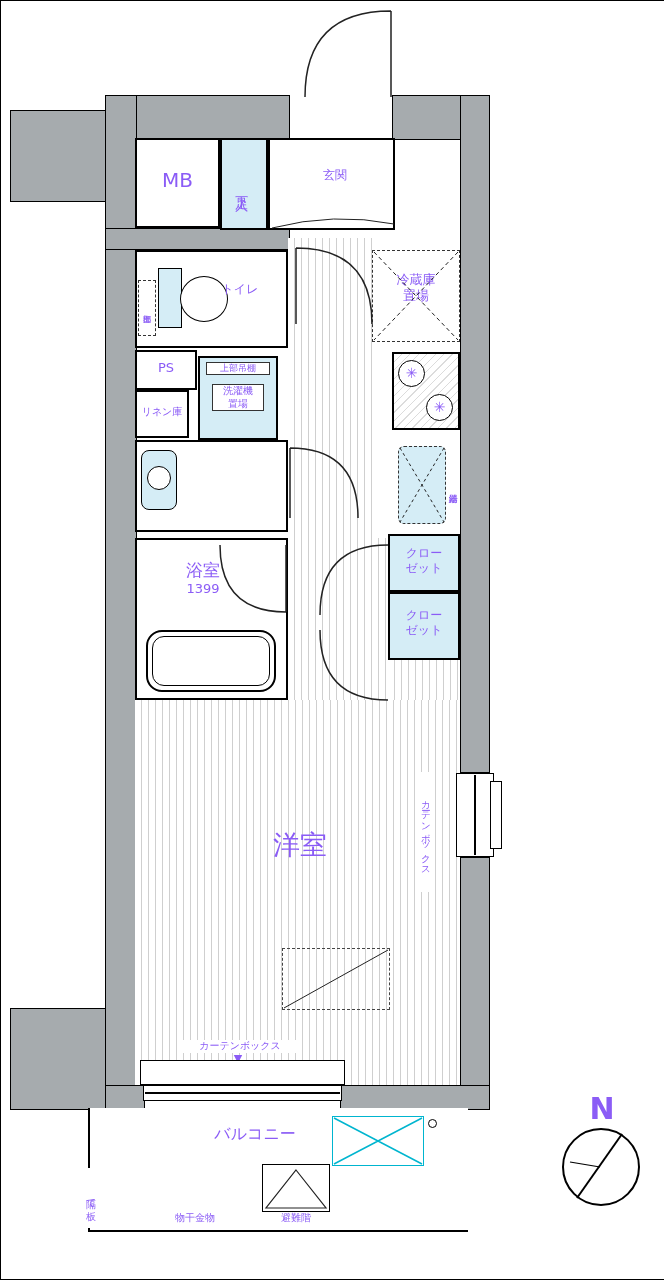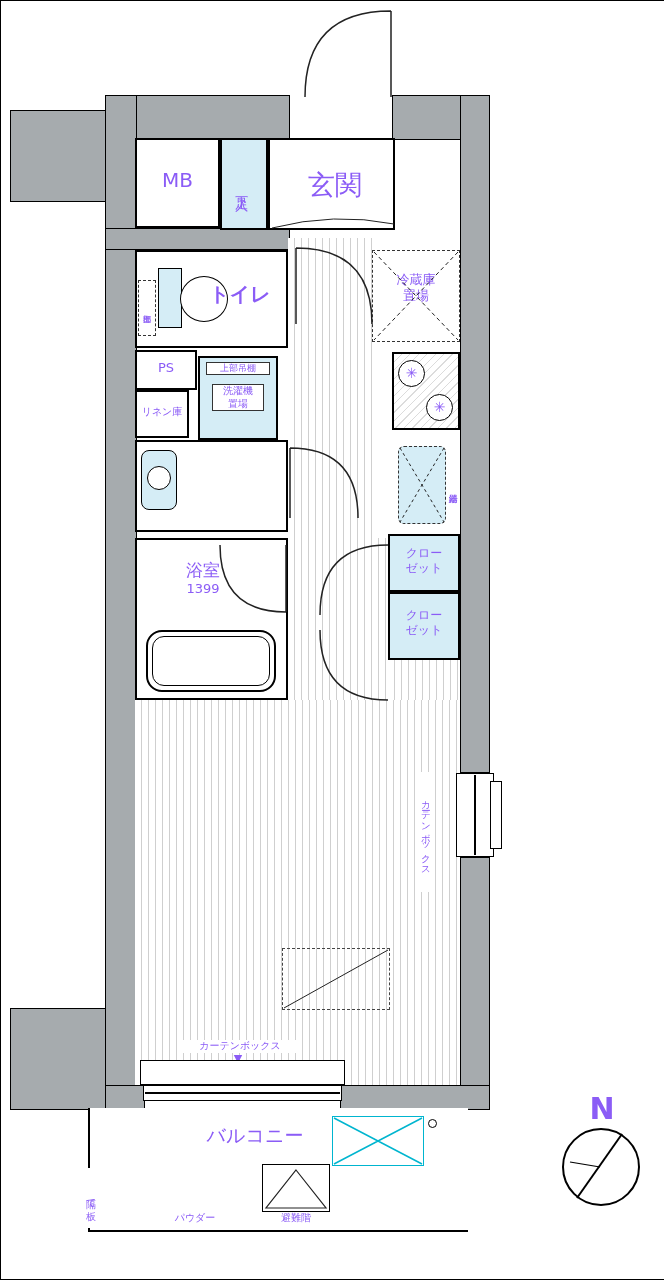--- a/index.html
+++ b/index.html
@@ -42,28 +42,28 @@
   <div class="abs stripes" style="left:135px;top:700px;width:325px;height:385px;"></div>
   <div class="abs stripes" style="left:388px;top:660px;width:72px;height:40px;"></div>
 
   <div class="abs room" style="left:135px;top:138px;width:85px;height:90px;"></div>
   <div class="lbl" style="left:135px;top:168px;width:85px;font-size:20px;">MB</div>
 
   <div class="abs room blue" style="left:220px;top:138px;width:48px;height:92px;"></div>
   <div class="lbl vtext" style="left:233px;top:152px;height:70px;font-size:13px;">下足入</div>
 
   <div class="abs room" style="left:268px;top:138px;width:127px;height:92px;"></div>
-  <div class="lbl" style="left:280px;top:168px;width:110px;font-size:27px;">玄関</div>
+  <div class="lbl" style="left:280px;top:168px;width:110px;font-size:12px;">玄関</div>
 
   <div class="abs room" style="left:135px;top:250px;width:153px;height:98px;"></div>
   <div class="abs dashed" style="left:138px;top:280px;width:18px;height:56px;border-width:1px;"></div>
   <div class="lbl vtext" style="left:141px;top:284px;height:48px;font-size:8px;letter-spacing:0;">上部棚</div>
   <div class="abs blue" style="left:158px;top:268px;width:24px;height:60px;border:1.5px solid #000;"></div>
   <div class="abs circle" style="left:180px;top:276px;width:48px;height:46px;border:1.5px solid #000;background:#fff;"></div>
-  <div class="lbl" style="left:192px;top:282px;width:96px;font-size:20px;font-weight:bold;">トイレ</div>
+  <div class="lbl" style="left:192px;top:282px;width:96px;font-size:12px;">トイレ</div>
 
   <div class="abs dashed" style="left:372px;top:250px;width:88px;height:92px;"></div>
   <div class="lbl" style="left:376px;top:272px;width:80px;font-size:13px;">
     <span class="whitebg">冷蔵庫</span><br>
     <span class="whitebg">置場</span>
   </div>
 
 
   <div class="abs room hatch" style="left:392px;top:352px;width:68px;height:78px;"></div>
   <div class="abs circle" style="left:398px;top:360px;width:27px;height:27px;border:1.5px solid #000;background:#fff;text-align:center;font-size:14px;line-height:25px;">✳</div>
@@ -102,47 +102,48 @@
     <span>クロー</span><br>
     <span>ゼット</span>
   </div>
   <div class="abs room blue" style="left:388px;top:592px;width:72px;height:68px;"></div>
   <div class="lbl" style="left:390px;top:608px;width:68px;font-size:12px;">
     <span>クロー</span><br>
     <span>ゼット</span>
   </div>
 
   <div class="lbl" style="left:160px;top:828px;width:280px;">
+    <span style="font-size:27px;display:block;">洋室</span>
   </div>
 
   <div class="lbl vtext" style="left:420px;top:772px;height:120px;font-size:9.5px;letter-spacing:0;background:#fff;">カーテンボックス</div>
 
   <div class="abs thin" style="left:456px;top:773px;width:38px;height:84px;"></div>
   <div class="abs" style="left:474px;top:775px;width:2px;height:80px;background:#000;"></div>
   <div class="abs thin" style="left:490px;top:781px;width:12px;height:68px;"></div>
 
   <div class="abs" style="left:282px;top:948px;width:108px;height:62px;border:1.5px dashed #444;"></div>
 
   <div class="lbl" style="left:178px;top:1040px;width:124px;font-size:10px;background:#fff;">カーテンボックス</div>
   <div class="lbl" style="left:226px;top:1052px;width:24px;font-size:11px;">▼</div>
   <div class="abs thin" style="left:140px;top:1060px;width:205px;height:25px;"></div>
 
   <div class="abs thin" style="left:143px;top:1085px;width:199px;height:16px;"></div>
   <div class="abs" style="left:145px;top:1092px;width:195px;height:2px;background:#000;"></div>
 
   <div class="abs" style="left:88px;top:1108px;width:380px;height:124px;border-left:2px solid #000;border-bottom:2px solid #000;background:#fff;"></div>
-  <div class="lbl" style="left:190px;top:1124px;width:130px;font-size:19px;">バルコニー</div>
+  <div class="lbl" style="left:190px;top:1124px;width:130px;font-size:16px;">バルコニー</div>
 
   <div class="abs" style="left:332px;top:1116px;width:92px;height:50px;border:1.5px solid #00b5cf;"></div>
   <div class="abs circle" style="left:428px;top:1119px;width:9px;height:9px;border:1.5px solid #000;background:#fff;"></div>
 
   <div class="abs thin" style="left:262px;top:1164px;width:68px;height:48px;"></div>
   <div class="lbl" style="left:258px;top:1212px;width:76px;font-size:10px;">避難階</div>
 
-  <div class="lbl" style="left:148px;top:1212px;width:94px;font-size:10px;">パウダー</div>
+  <div class="lbl" style="left:148px;top:1212px;width:94px;font-size:10px;">物干金物</div>
   <div class="lbl vtext" style="left:84px;top:1168px;height:60px;font-size:10px;letter-spacing:0;background:#fff;">隔て板</div>
 
   <div class="lbl" style="left:582px;top:1090px;width:40px;font-size:30px;font-weight:bold;">N</div>
   <div class="abs circle" style="left:562px;top:1128px;width:78px;height:78px;border:2px solid #000;background:#fff;"></div>
 
   <svg class="overlay" width="664" height="1280" viewBox="0 0 664 1280">
     <g fill="none" stroke="#222" stroke-width="1.5">
       <path d="M305,97 Q305,11 391,11 M391,11 L391,97"></path>
       <path d="M272,228 Q334,212 394,224" stroke-width="1"></path>
       <path d="M296,248 L296,324 M296,248 Q372,248 372,324"></path>

